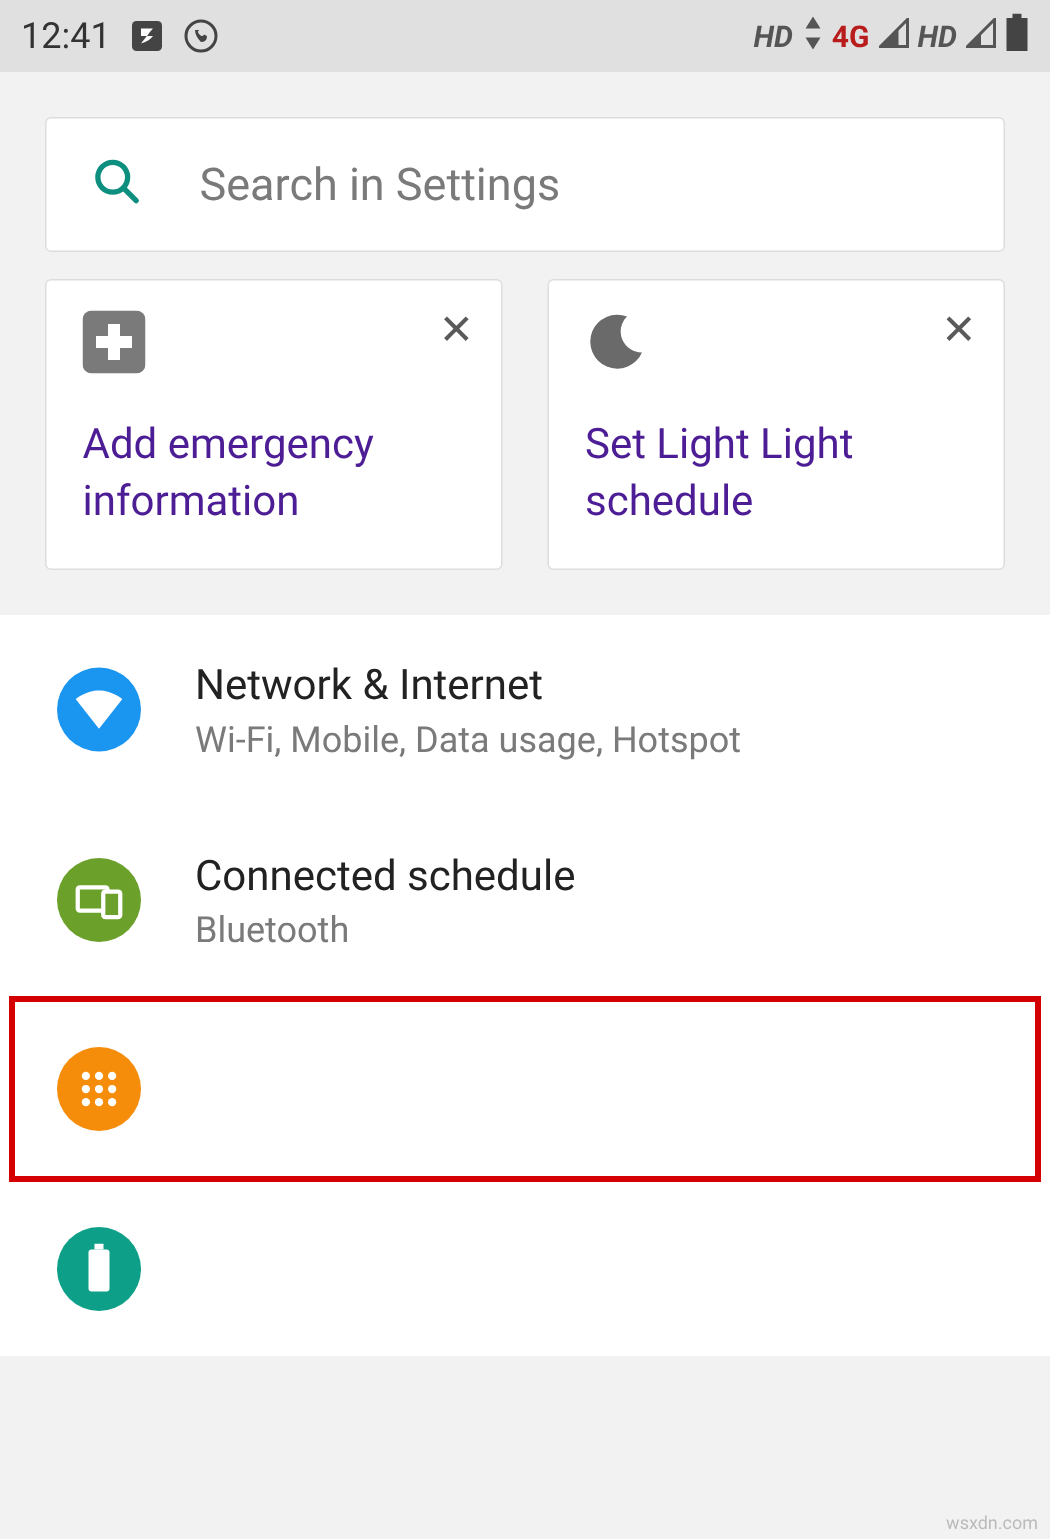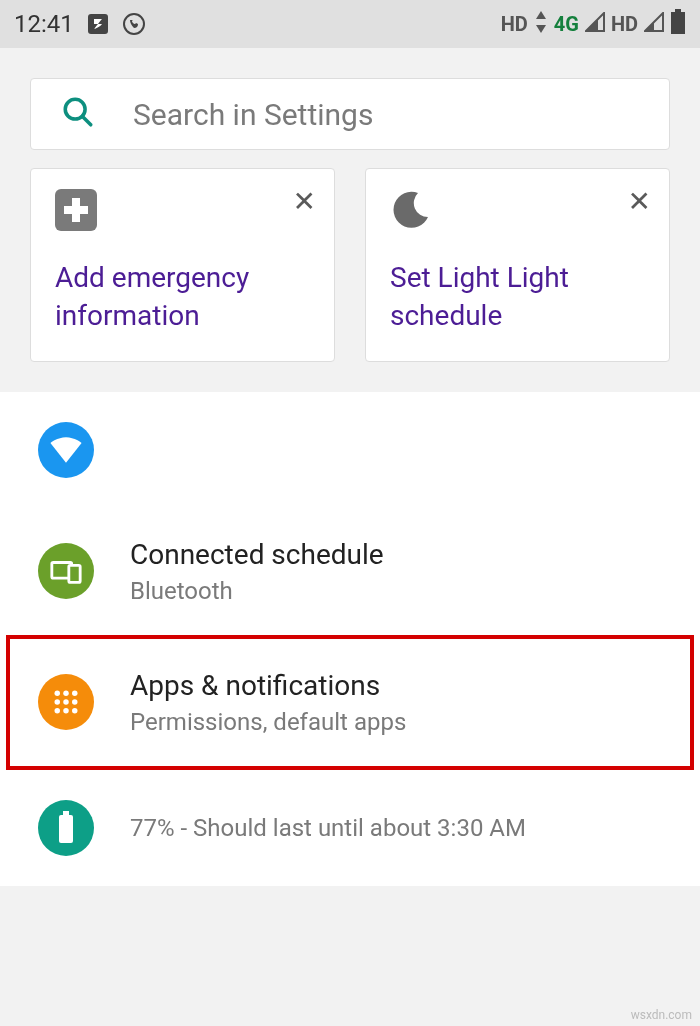--- a/index.html
+++ b/index.html
@@ -3,25 +3,25 @@
   <meta charset="utf-8">
   <style>
     * { margin: 0; padding: 0; box-sizing: border-box; font-family: Roboto, -apple-system, Helvetica, Arial, sans-serif; }
     body { width: 700px; height: 1026px; background: #f2f2f2; overflow: hidden; position: relative; }
 
     .status-bar { height: 48px; background: #e0e0e0; display: flex; align-items: center; justify-content: space-between; padding: 0 14px; }
     .status-left { display: flex; align-items: center; gap: 12px; }
     .clock { font-size: 24px; font-weight: 400; color: #333; }
     .status-icon { width: 24px; height: 24px; display: flex; align-items: center; justify-content: center; }
     .status-right { display: flex; align-items: center; gap: 6px; }
-    .hd-text { font-size: 20px; font-weight: 700; color: #555; }
-    .sig-text { font-size: 20px; font-weight: 700; color: #15803d; }
+    .hd-text { font-size: 20px; font-weight: 700; font-style: italic; color: #555; }
+    .sig-text { font-size: 20px; font-weight: 700; color: #b91c1c; }
 
     .search-area { padding: 30px 30px 18px 30px; }
-    .search-box { background: #fff; border: 1px solid #ddd; border-radius: 4px; height: 72px; display: flex; align-items: center; padding: 0 30px; gap: 38px; }
+    .search-box { background: #fff; border: 1px solid #ddd; border-radius: 4px; height: 90px; display: flex; align-items: center; padding: 0 30px; gap: 38px; }
     .search-placeholder { font-size: 30px; color: #7a7a7a; }
 
     .cards-row { display: flex; gap: 30px; padding: 0 30px 30px 30px; }
     .card { flex: 1; background: #fff; border: 1px solid #ddd; border-radius: 4px; padding: 20px 24px 26px 24px; position: relative; }
     .card-close { position: absolute; top: 16px; right: 18px; font-size: 28px; color: #5a5a5a; cursor: pointer; }
     .card-icon { width: 42px; height: 42px; margin-bottom: 28px; display: flex; align-items: center; justify-content: center; }
     .card-title { font-size: 28px; color: #4c1d95; line-height: 1.35; }
 
     .settings-list { background: #fff; }
     .setting-item { display: flex; align-items: center; padding: 30px 24px 30px 38px; gap: 36px; }
@@ -120,20 +120,24 @@
 </div>
 
 <div class="settings-list">
 
   <div class="setting-item">
     <div class="setting-icon" style="background:#1a96f0">
       <svg width="34" height="34" viewBox="0 0 24 24">
           <path d="M12 3 C6 3 1 7 1 7 L12 21 L23 7 C23 7 18 3 12 3 Z" fill="#fff"></path>
         </svg>
     </div>
+    <div class="setting-text">
+      <div class="setting-title">Network &amp; Internet</div>
+      <div class="setting-sub">Wi-Fi, Mobile, Data usage, Hotspot</div>
+    </div>
   </div>
 
   <div class="setting-item">
     <div class="setting-icon" style="background:#6ba02a">
       <svg width="34" height="34" viewBox="0 0 24 24">
           <rect x="2" y="6" width="14" height="11" rx="1" fill="none" stroke="#fff" stroke-width="2"></rect>
           <rect x="14" y="8" width="8" height="12" rx="1" fill="#6ba02a" stroke="#fff" stroke-width="2"></rect>
         </svg>
     </div>
     <div class="setting-text">
@@ -150,34 +154,29 @@
             <circle cx="12" cy="5" r="2.2" fill="#fff"></circle>
             <circle cx="19" cy="5" r="2.2" fill="#fff"></circle>
           <circle cx="5" cy="12" r="2.2" fill="#fff"></circle>
             <circle cx="12" cy="12" r="2.2" fill="#fff"></circle>
             <circle cx="19" cy="12" r="2.2" fill="#fff"></circle>
           <circle cx="5" cy="19" r="2.2" fill="#fff"></circle>
             <circle cx="12" cy="19" r="2.2" fill="#fff"></circle>
             <circle cx="19" cy="19" r="2.2" fill="#fff"></circle>
         </svg>
       </div>
-      <div class="setting-text">
-        <div class="setting-title">Apps &amp; notifications</div>
-        <div class="setting-sub">Permissions, default apps</div>
-      </div>
     </div>
   </div>
 
   <div class="setting-item">
     <div class="setting-icon" style="background:#0d9f87">
       <svg width="20" height="34" viewBox="0 0 20 34">
           <rect x="7" y="0" width="6" height="4" fill="#fff"></rect>
           <rect x="3" y="4" width="14" height="28" rx="2" fill="#fff"></rect>
         </svg>
     </div>
     <div class="setting-text">
-      <div class="setting-sub">77% - Should last until about 3:30 AM</div>
     </div>
   </div>
 
 </div>
 
 <div class="watermark">wsxdn.com</div>
 
 </body></html>

